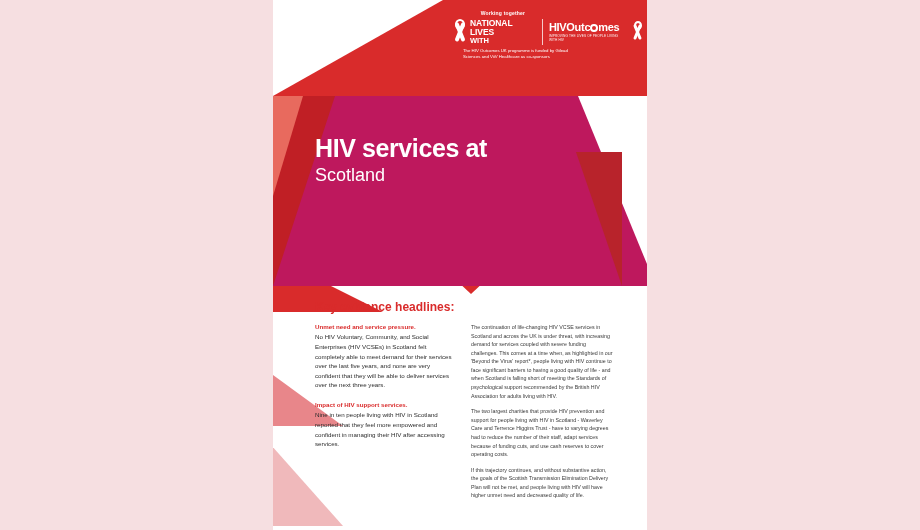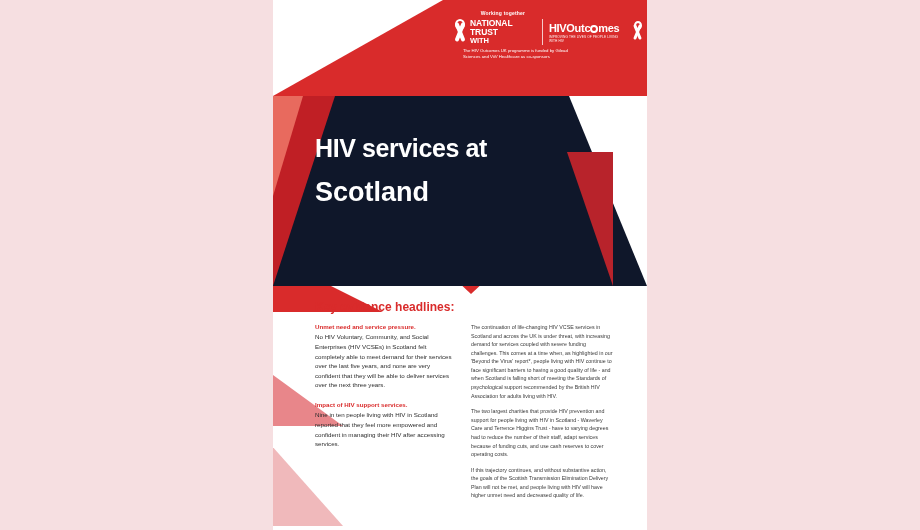--- a/index.html
+++ b/index.html
@@ -109,21 +109,21 @@
   }
   .nat-text .l3 { font-size: 7.5px; }
   .divider-v {
     width: 1px;
     height: 26px;
     background: rgba(255,255,255,0.75);
     flex: none;
   }
   .hiv-out {
     display: flex;
-    align-items: center;
+    align-items: flex-start;
     gap: 8px;
   }
   .hiv-out-text {
     font-size: 11px;
     font-weight: bold;
     letter-spacing: -0.3px;
     white-space: nowrap;
   }
   .hiv-out-text .o-ribbon {
     display: inline-block;
@@ -176,22 +176,23 @@
     line-height: 1.45;
     color: #ffffff;
   }
   
   .mid-band {
     position: absolute;
     left: 0;
     top: 96px;
     width: 374px;
     height: 190px;
-    background: #0f172a;
+    background: #be185d;
     overflow: hidden;
+    padding-left: 9px;
   }
   .mid-band .wedge-left {
     position: absolute;
     left: 0;
     top: 0;
     width: 0;
     height: 0;
     border-left: 62px solid #c01f25;
     border-bottom: 190px solid transparent;
   }
@@ -228,24 +229,24 @@
     top: 38px;
     color: #ffffff;
   }
   .title-main {
     font-size: 25px;
     font-weight: bold;
     line-height: 1.17;
     letter-spacing: -0.4px;
   }
   .title-sub {
-    font-size: 27px;
-    font-weight: bold;
+    font-size: 18px;
+    font-weight: normal;
     line-height: 1.2;
-    margin-top: 13px;
+    margin-top: 2px;
   }
   
   .chevron-band {
     position: absolute;
     left: 0;
     top: 286px;
     width: 374px;
     height: 244px;
     overflow: hidden;
   }
@@ -341,21 +342,21 @@
         <div class="working-together">Working together</div>
         <div class="logo-row">
           <div class="nat-logo">
             <div class="ribbon">
               <div class="r1"></div>
               <div class="r2"></div>
               <div class="loop"></div>
             </div>
             <div class="nat-text">
               <div>NATIONAL</div>
-              <div>TRUST</div>
+              <div>LIVES</div>
               <div class="l3">WITH</div>
             </div>
           </div>
           <div class="divider-v"></div>
           <div class="hiv-out">
             <div>
               <div class="hiv-out-text">
                 <span>HIVOutc</span><span class="o-ribbon"></span><span>mes</span>
               </div>
               <div class="hiv-out-sub">IMPROVING THE LIVES OF PEOPLE LIVING WITH HIV</div>

